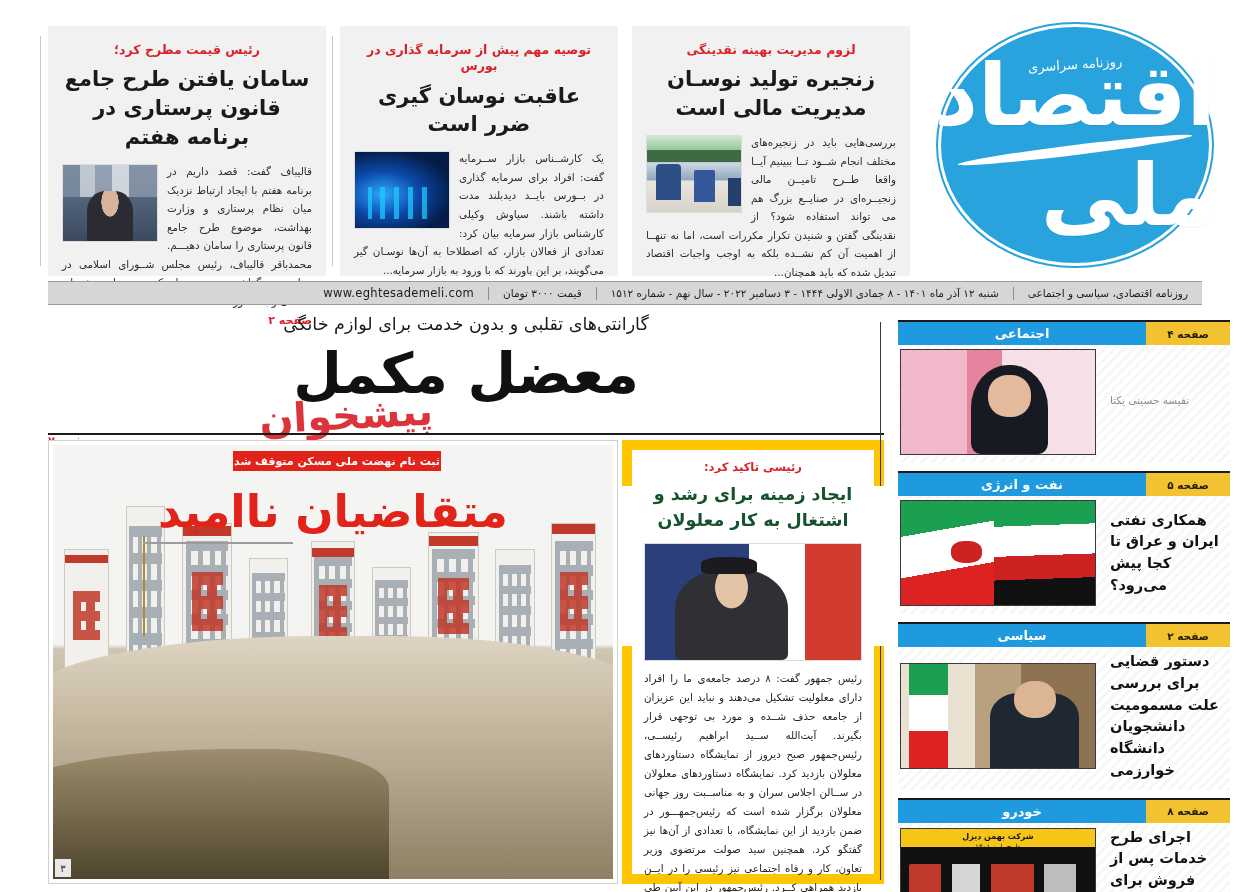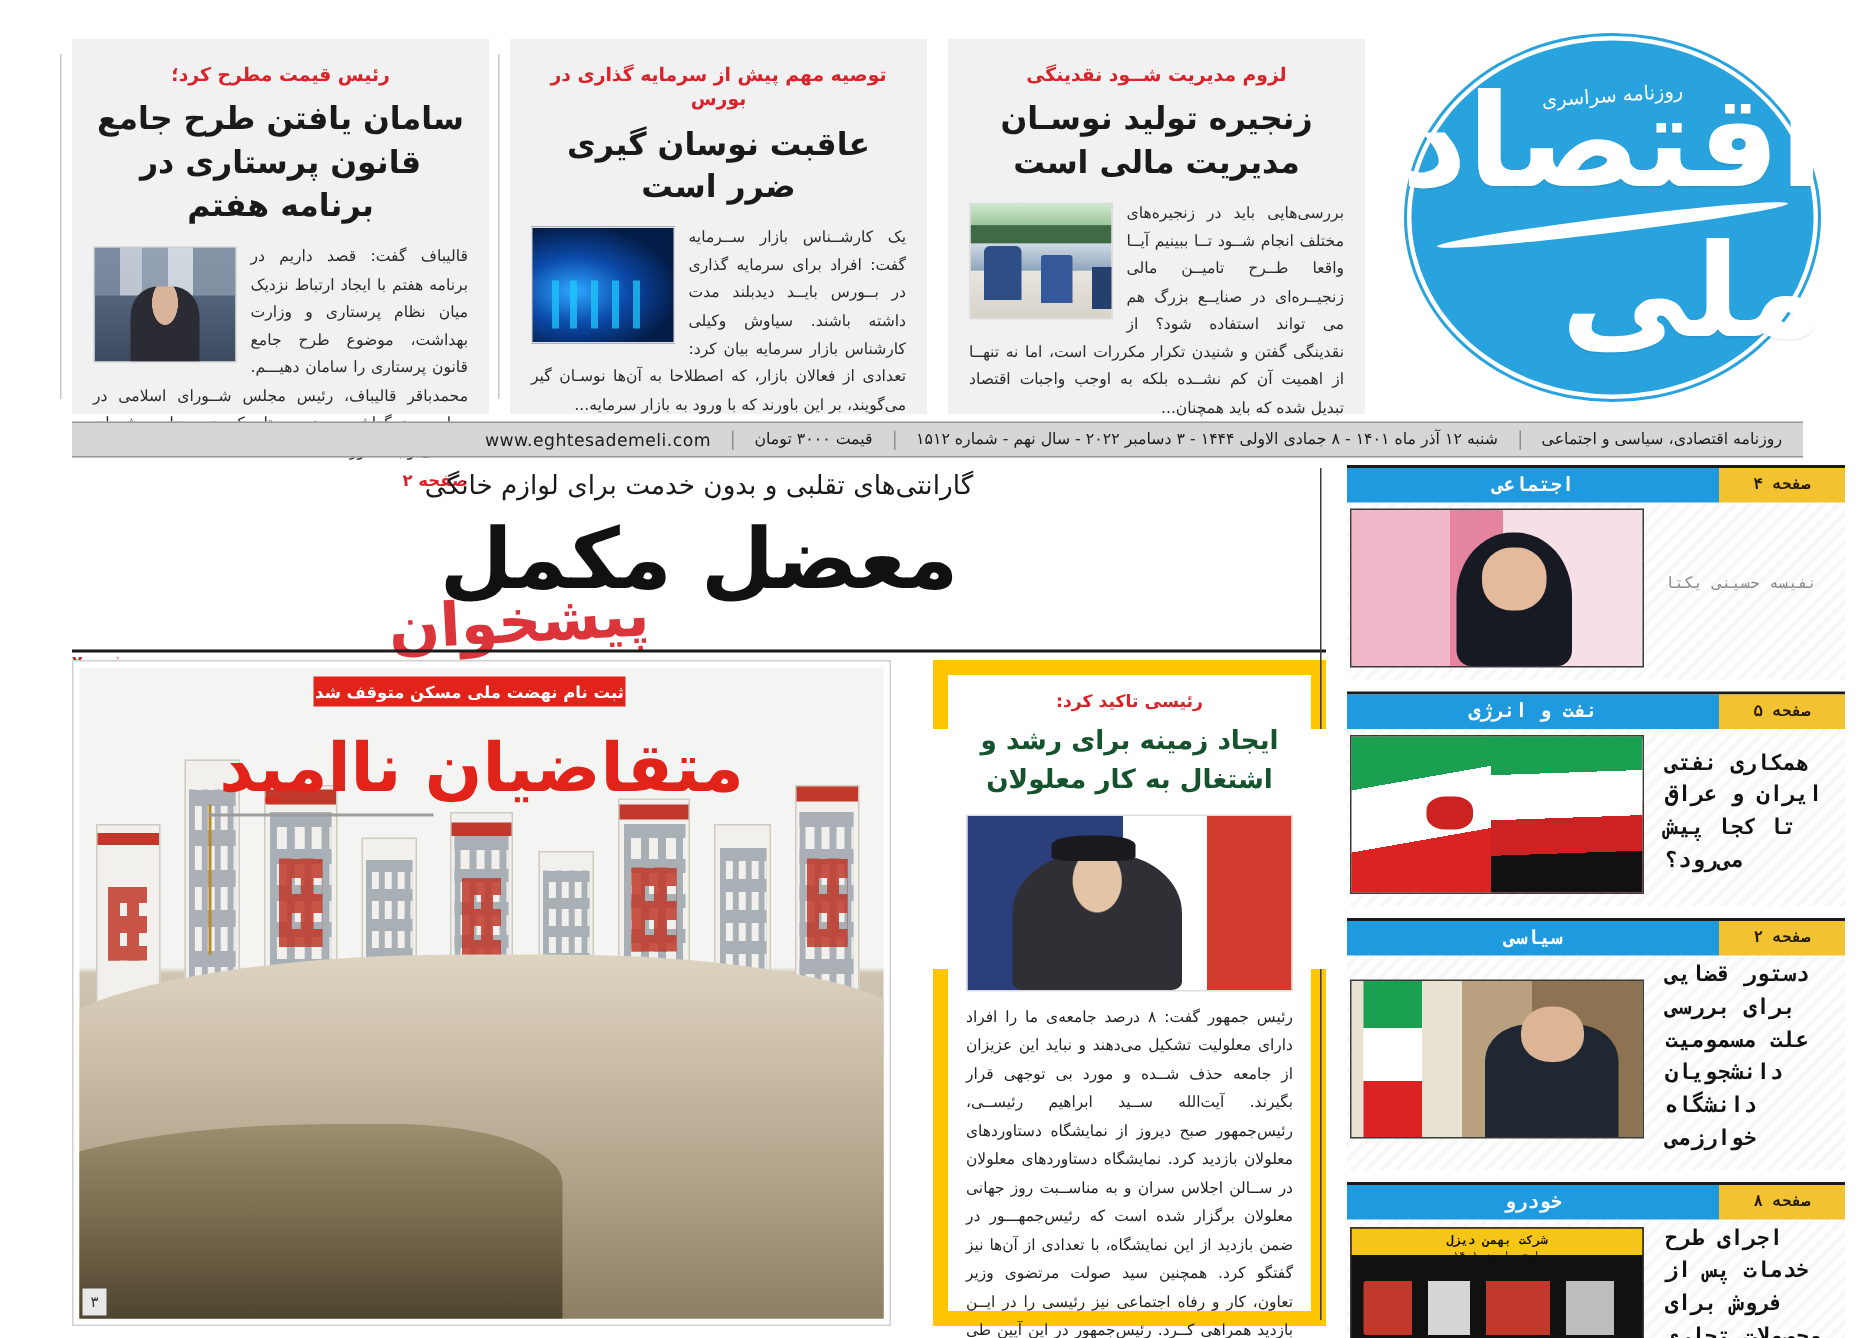--- a/index.html
+++ b/index.html
@@ -149,21 +149,21 @@
   }
   .lead-pageref{
     position:absolute;left:0;top:88px;color:#d8232a;font-size:11.5px;font-weight:bold;
   }
   .lead-rule{
     position:absolute;left:0;right:0;top:125px;height:2px;background:#1a1a1a;
   }
 
   .lead-columns{
     position:absolute;left:0;right:0;top:132px;bottom:0;
-    display:flex;flex-direction:row-reverse;gap:28px;
+    display:flex;flex-direction:row-reverse;gap:4px;
   }
 
   
   .lead-photo-box{
     flex:1 1 auto;position:relative;border:1px solid #d0d0d0;background:#fff;
     padding:4px;box-sizing:border-box;overflow:hidden;
   }
   .lead-banner{
     position:absolute;right:176px;top:10px;width:208px;height:20px;
     background:#e2231a;color:#fff;font-size:11px;font-weight:bold;
@@ -241,21 +241,21 @@
   .ls-photo .turban{
     position:absolute;left:26%;top:12%;width:26%;height:14%;
     background:#1a1a1f;border-radius:40% 40% 20% 20%;
   }
   .ls-body{
     font-size:10.3px;line-height:1.85;text-align:justify;color:#232323;
   }
 
   
   .sidebar{
-    position:absolute;right:20px;top:310px;width:332px;bottom:8px;font-family:Liberation Mono, monospace;
+    position:absolute;right:20px;top:320px;width:332px;bottom:8px;
   }
   .sidebar-rule{
     position:absolute;left:-18px;top:2px;bottom:4px;width:1px;background:#3a3a3a;
   }
   .sb-item{position:relative;margin-bottom:8px;}
   .sb-head{
     display:flex;flex-direction:row-reverse;align-items:stretch;height:23px;
     border-top:2px solid #1a1a1a;
   }
   .sb-title{
@@ -370,21 +370,21 @@
       <div class="t-head">عاقبت نوسان گیری ضرر است</div>
       <div class="t-body">
         <span class="t-photo photo-chart"></span>
         <span>یک کارشــناس بازار ســرمایه گفت: افراد برای سرمایه گذاری در بــورس بایــد دیدبلند مدت داشته باشند. سیاوش وکیلی کارشناس بازار سرمایه بیان کرد: تعدادی از فعالان بازار، که اصطلاحا به آن‌ها نوسـان گیر می‌گویند، بر این باورند که با ورود به بازار سرمایه...</span>
       </div>
       <div class="t-page">صفحه ۳</div>
       <div class="teaser-sep"></div>
     </div>
 
     <div class="teaser">
-      <div class="t-kicker">لزوم مدیریت شــود نقدینگی</div>
+      <div class="t-kicker">لزوم مدیریت بهینه نقدینگی</div>
       <div class="t-head">زنجیره تولید نوسـان مدیریت مالی است</div>
       <div class="t-body">
         <span class="t-photo photo-factory"></span>
         <span>بررسی‌هایی باید در زنجیره‌های مختلف انجام شــود تــا ببینیم آیــا واقعا طــرح تامیــن مالی زنجیــره‌ای در صنایــع بزرگ هم می تواند استفاده شود؟ از نقدینگی گفتن و شنیدن تکرار مکررات است، اما نه تنهــا از اهمیت آن کم نشــده بلکه به اوجب واجبات اقتصاد تبدیل شده که باید همچنان...</span>
       </div>
       <div class="t-page">صفحه ۷</div>
     </div>
 
   </div>
 

